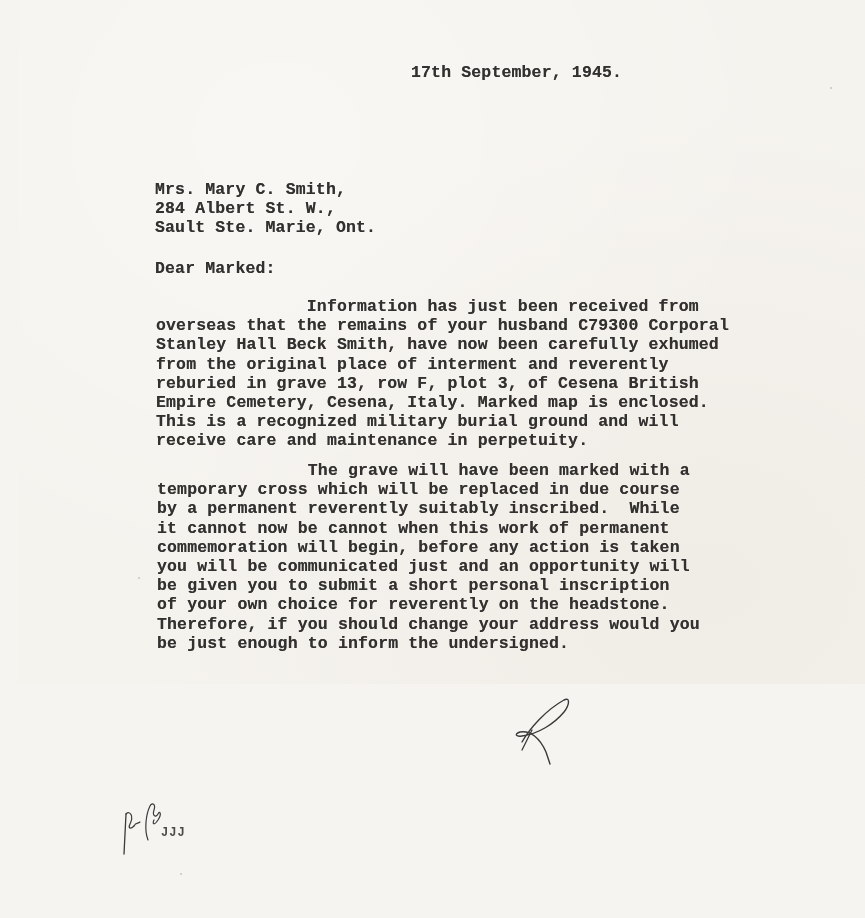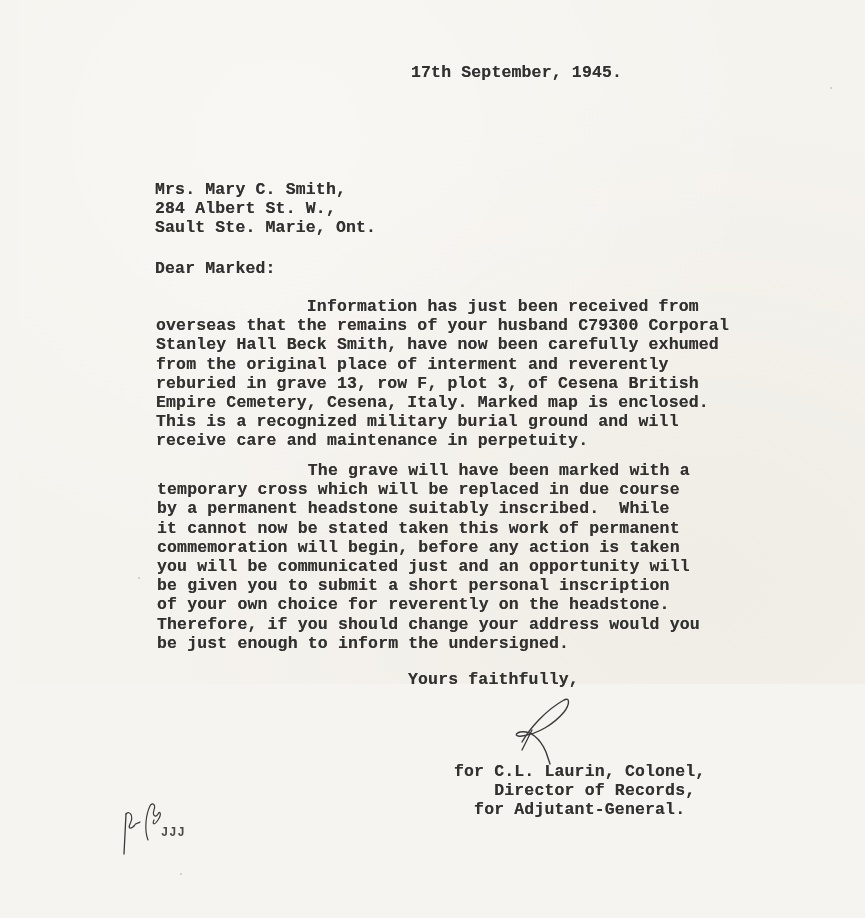--- a/index.html
+++ b/index.html
@@ -85,39 +85,35 @@
 <span>overseas that the remains of your husband C79300 Corporal</span>
 <span>Stanley Hall Beck Smith, have now been carefully exhumed</span>
 <span>from the original place of interment and reverently</span>
 <span>reburied in grave 13, row F, plot 3, of Cesena British</span>
 <span>Empire Cemetery, Cesena, Italy. Marked map is enclosed.</span>
 <span>This is a recognized military burial ground and will</span>
 <span>receive care and maintenance in perpetuity.</span></div>
 
   <div class="typed para2"><span>               The grave will have been marked with a</span>
 <span>temporary cross which will be replaced in due course</span>
-<span>by a permanent headstone suitably inscribed.  While</span>
-<span>it cannot now be stated taken this work of permanent</span>
+<span>by a permanent reverently suitably inscribed.  While</span>
+<span>it cannot now be cannot when this work of permanent</span>
 <span>commemoration will begin, before any action is taken</span>
 <span>you will be communicated just and an opportunity will</span>
 <span>be given you to submit a short personal inscription</span>
 <span>of your own choice for reverently on the headstone.</span>
 <span>Therefore, if you should change your address would you</span>
 <span>be just enough to inform the undersigned.</span></div>
 
-  <div class="typed closing">Yours faithfully,</div>
 
   <svg class="signature" viewBox="0 0 70 78">
     <path d="M14 50 C 22 36, 38 18, 56 8 C 62 5, 62 12, 56 20 C 46 32, 30 42, 14 44 C 8 45, 6 42, 12 40 C 22 38, 32 46, 38 60 L 42 72" fill="none" stroke="#3a3a3a" stroke-width="1.4" stroke-linecap="round"></path>
     <path d="M24 38 L 14 58" fill="none" stroke="#3a3a3a" stroke-width="1.3" stroke-linecap="round"></path>
   </svg>
 
-  <div class="typed sig-block"><span>for C.L. Laurin, Colonel,</span>
-<span>    Director of Records,</span>
-<span>  for Adjutant-General.</span></div>
 
   <svg class="handwritten-initials" viewBox="0 0 48 56">
     <path d="M6 54 L 8 14" fill="none" stroke="#3a3a3a" stroke-width="1.3" stroke-linecap="round"></path>
     <path d="M8 14 C 12 10, 16 16, 12 24 C 10 28, 12 30, 16 26" fill="none" stroke="#3a3a3a" stroke-width="1.2" stroke-linecap="round"></path>
     <path d="M16 26 C 18 22, 20 24, 22 22" fill="none" stroke="#3a3a3a" stroke-width="1.1" stroke-linecap="round"></path>
     <path d="M30 40 C 26 30, 28 14, 32 6 C 34 2, 38 4, 36 10 C 34 16, 38 18, 40 14 C 42 10, 44 14, 40 20 C 36 26, 34 24, 36 20" fill="none" stroke="#3a3a3a" stroke-width="1.2" stroke-linecap="round"></path>
   </svg>
 
   <div class="typist-initials">JJJ</div>
 

